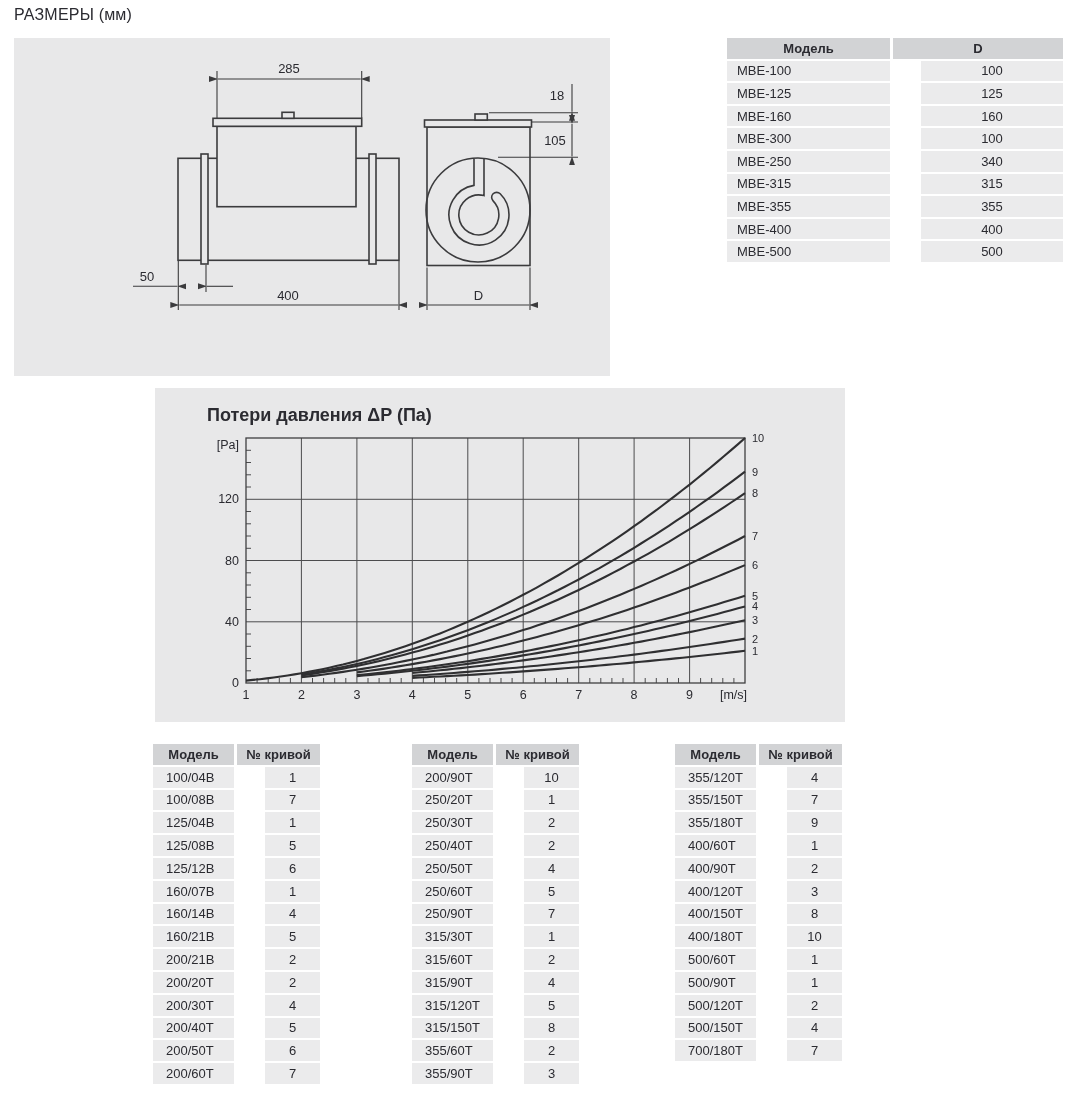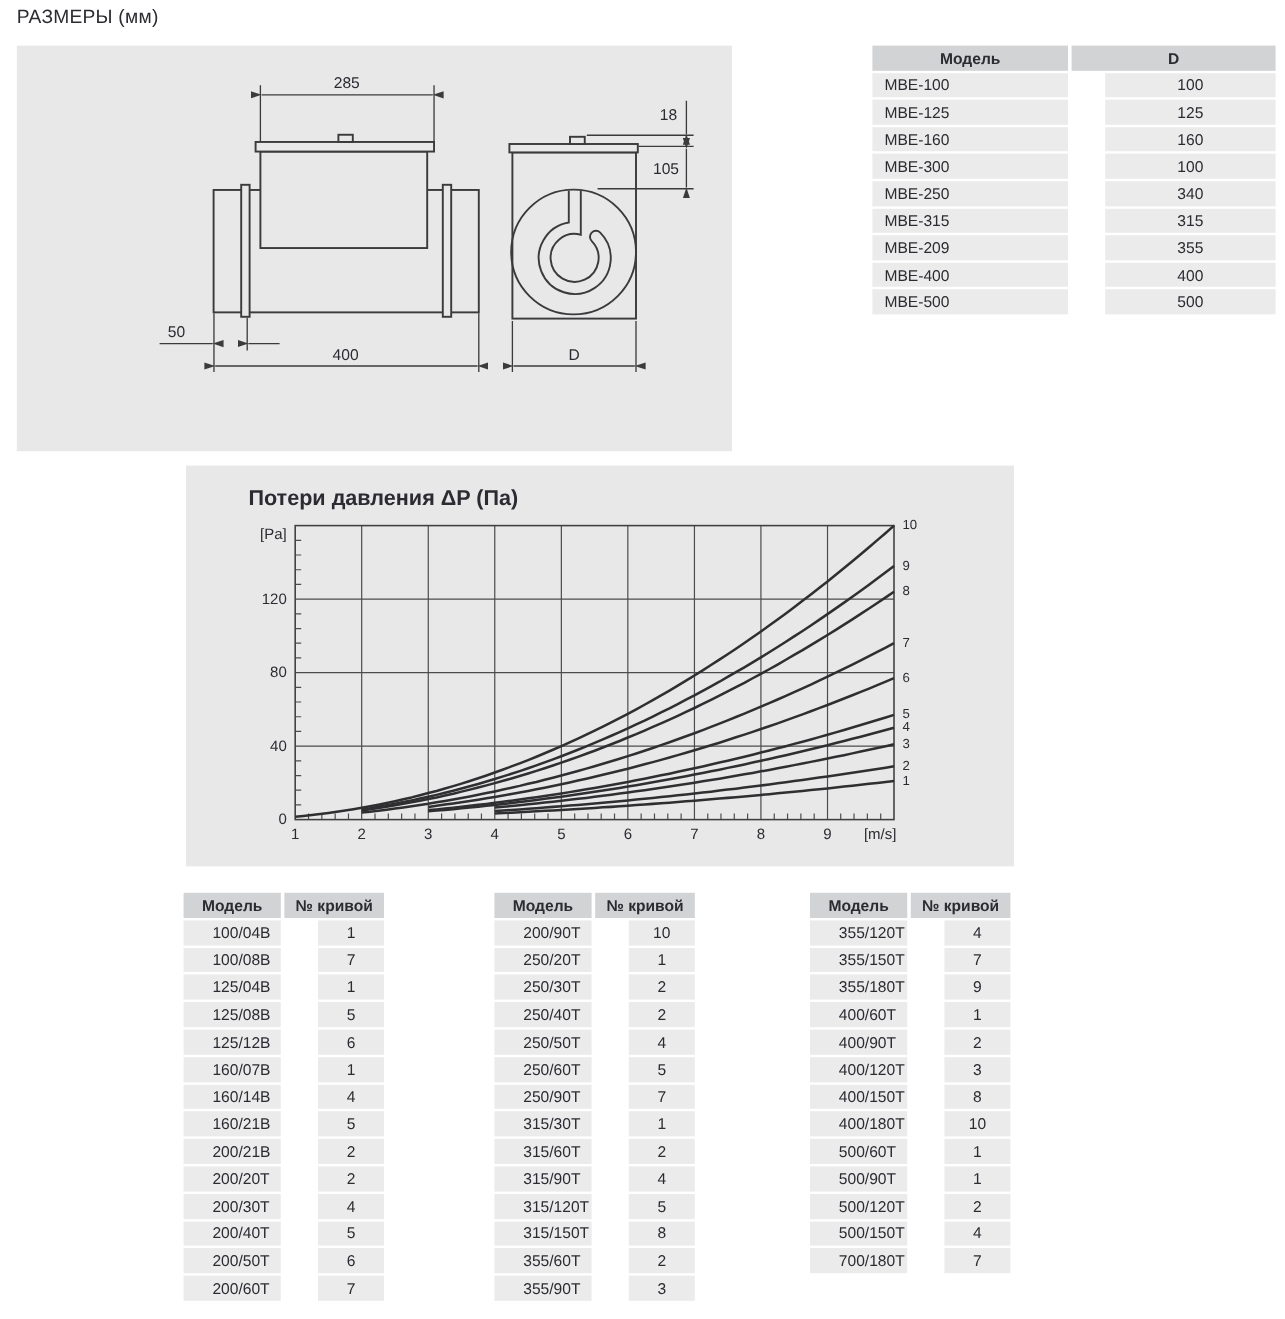--- a/index.html
+++ b/index.html
@@ -16,21 +16,21 @@
   .dim-label { font-size:13px; }
   
   .dtable { position:absolute; display:grid; gap:2px 3px; }
   .dtable > div { display:flex; align-items:center; font-size:13px; background:#ebebec; }
   .dtable > .th { background:#d2d3d5; font-weight:bold; justify-content:center; }
   .dtable > .td-l { justify-content:flex-start; }
   .dtable > .td-c { justify-content:center;margin-left:28px; }
   .model-d-table { left:727px; top:38px; grid-template-columns:163px 170px; grid-auto-rows:20.6px; }
   .model-d-table > .td-l { padding-left:10px; }
   .curve-table { grid-template-columns:81px 83px; grid-auto-rows:20.8px; top:744px; }
-  .curve-table > .td-l { padding-left:24px; }
+  .curve-table > .td-l { padding-left:13px; }
   .ct-a { left:153px; } .ct-b { left:412px; } .ct-c { left:675px; }
 </style>
 </head>
 <body>
 
 <div class="page">
 
   <div class="page-title">РАЗМЕРЫ (мм)</div>
 
   <div class="panel diagram-panel">
@@ -98,21 +98,21 @@
       <div class="td-l">МВЕ-125</div>
       <div class="td-c">125</div>
       <div class="td-l">МВЕ-160</div>
       <div class="td-c">160</div>
       <div class="td-l">МВЕ-300</div>
       <div class="td-c">100</div>
       <div class="td-l">МВЕ-250</div>
       <div class="td-c">340</div>
       <div class="td-l">МВЕ-315</div>
       <div class="td-c">315</div>
-      <div class="td-l">МВЕ-209</div>
+      <div class="td-l">МВЕ-355</div>
       <div class="td-c">355</div>
       <div class="td-l">МВЕ-400</div>
       <div class="td-c">400</div>
       <div class="td-l">МВЕ-500</div>
       <div class="td-c">500</div>
     </div>
 
   <div class="panel chart-panel">
     <div class="chart-title">Потери давления ΔP (Па)</div>
     <svg id="chart-svg" width="690" height="334" viewBox="0 0 690 334">

